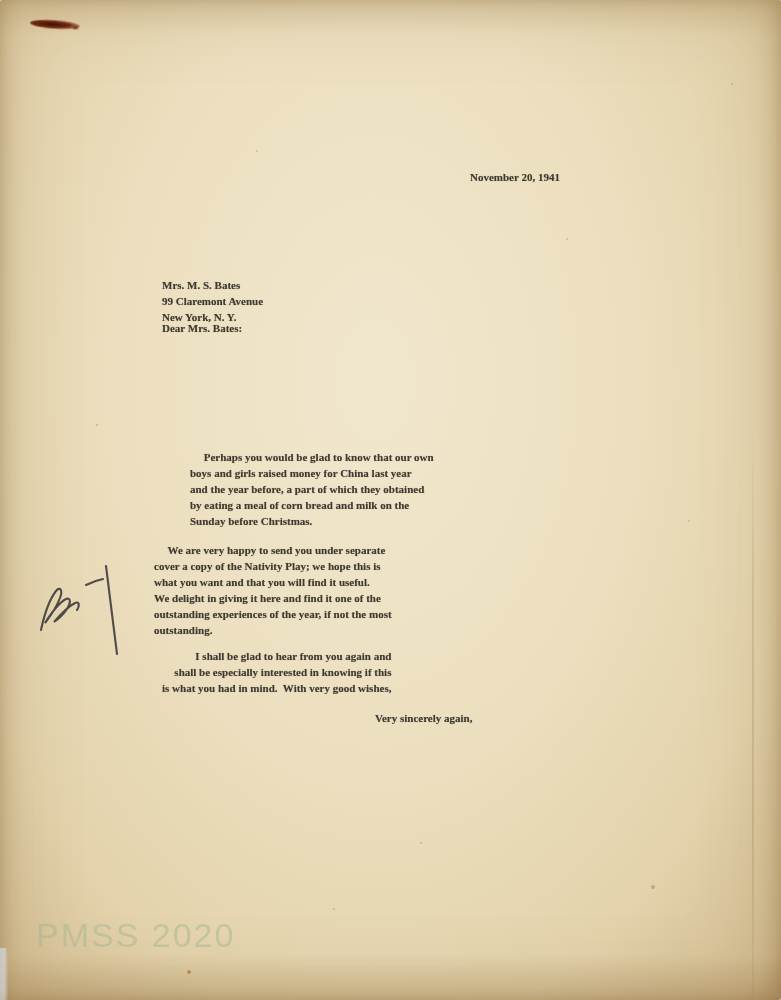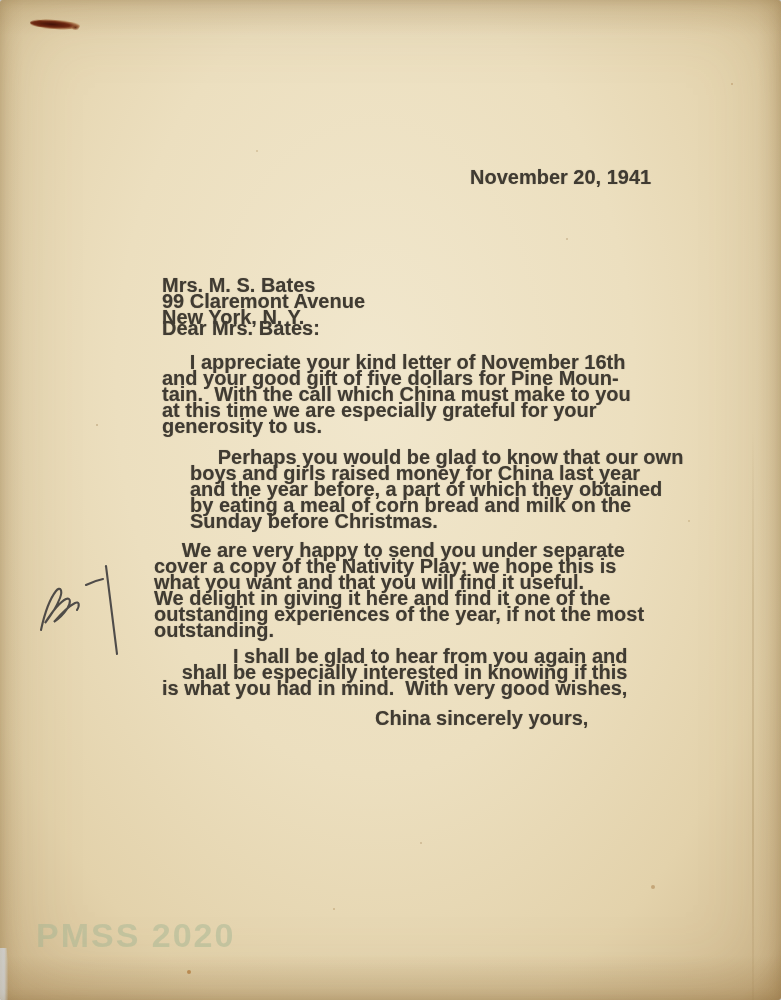--- a/index.html
+++ b/index.html
@@ -20,22 +20,22 @@
   }
   .page::after {
     content: "";
     position: absolute;
     inset: 0;
     pointer-events: none;
     box-shadow: inset 0 0 80px rgba(128,96,46,0.25), inset 0 0 12px rgba(110,80,35,0.22);
   }
   .typed {
     position: absolute;
-    font-family: Liberation Sans, sans-serif;
-    font-size: 20px;
+    font-family: Liberation Serif, serif;
+    font-size: 11px;
     line-height: 16px;
     font-weight: 700;
     color: #403b32;
     white-space: pre;
     letter-spacing: 0px;
     text-shadow: 0 0 1px rgba(64,59,50,0.45);
   }
   .date       { left: 470px; top: 169px; }
   .address    { left: 162px; top: 261px; margin-top: 16px; }
   .salutation { left: 162px; top: 320px; }
@@ -111,21 +111,21 @@
     stroke-width: 2.1;
     stroke-linecap: round;
     opacity: 0.88;
   }
   .watermark {
     position: absolute;
     left: 36px;
     top: 916px;
     font-family: "Liberation Sans", "DejaVu Sans", sans-serif;
     font-size: 34px;
-    font-weight: 700;
+    font-weight: 400;
     letter-spacing: 2px;
     color: rgba(171, 186, 152, 0.55);
   }
 </style>
 </head>
 <body>
 
 <div class="page">
 
   <div class="stain"></div>
@@ -135,41 +135,36 @@
   <div class="corner-sliver"></div>
 
   <div class="typed date">November 20, 1941</div>
 
   <div class="typed address">Mrs. M. S. Bates
 99 Claremont Avenue
 New York, N. Y.</div>
 
   <div class="typed salutation">Dear Mrs. Bates:</div>
 
-  <div class="typed para p1">     I appreciate your kind letter of November 16th
-and your good gift of five dollars for Pine Moun-
-tain.  With the call which China must make to you
-at this time we are especially grateful for your
-generosity to us.</div>
   <div class="typed para p2">     Perhaps you would be glad to know that our own
 boys and girls raised money for China last year
 and the year before, a part of which they obtained
 by eating a meal of corn bread and milk on the
 Sunday before Christmas.</div>
   <div class="typed para p3">     We are very happy to send you under separate
 cover a copy of the Nativity Play; we hope this is
 what you want and that you will find it useful.
 We delight in giving it here and find it one of the
 outstanding experiences of the year, if not the most
 outstanding.</div>
   <div class="typed para p4">     I shall be glad to hear from you again and
 shall be especially interested in knowing if this
 is what you had in mind.  With very good wishes,</div>
 
-  <div class="typed closing">China sincerely yours,</div>
+  <div class="typed closing">Very sincerely again,</div>
 
   <svg class="annotation" width="781" height="1000" viewBox="0 0 781 1000">
     <path d="M 41 630 C 44 616 49 600 56 591 C 60 586 63 590 60 598 C 56 608 49 618 45 623 C 52 612 60 602 66 599 C 71 597 71 603 67 609 C 63 615 57 620 54 622 C 61 614 69 606 75 603 C 79 601 80 605 77 610"></path>
     <path d="M 86 585 C 92 582 98 580 103 579"></path>
     <path d="M 106 566 C 109 590 112 615 117 654"></path>
   </svg>
 
   <div class="watermark">PMSS 2020</div>
 
 </div>

